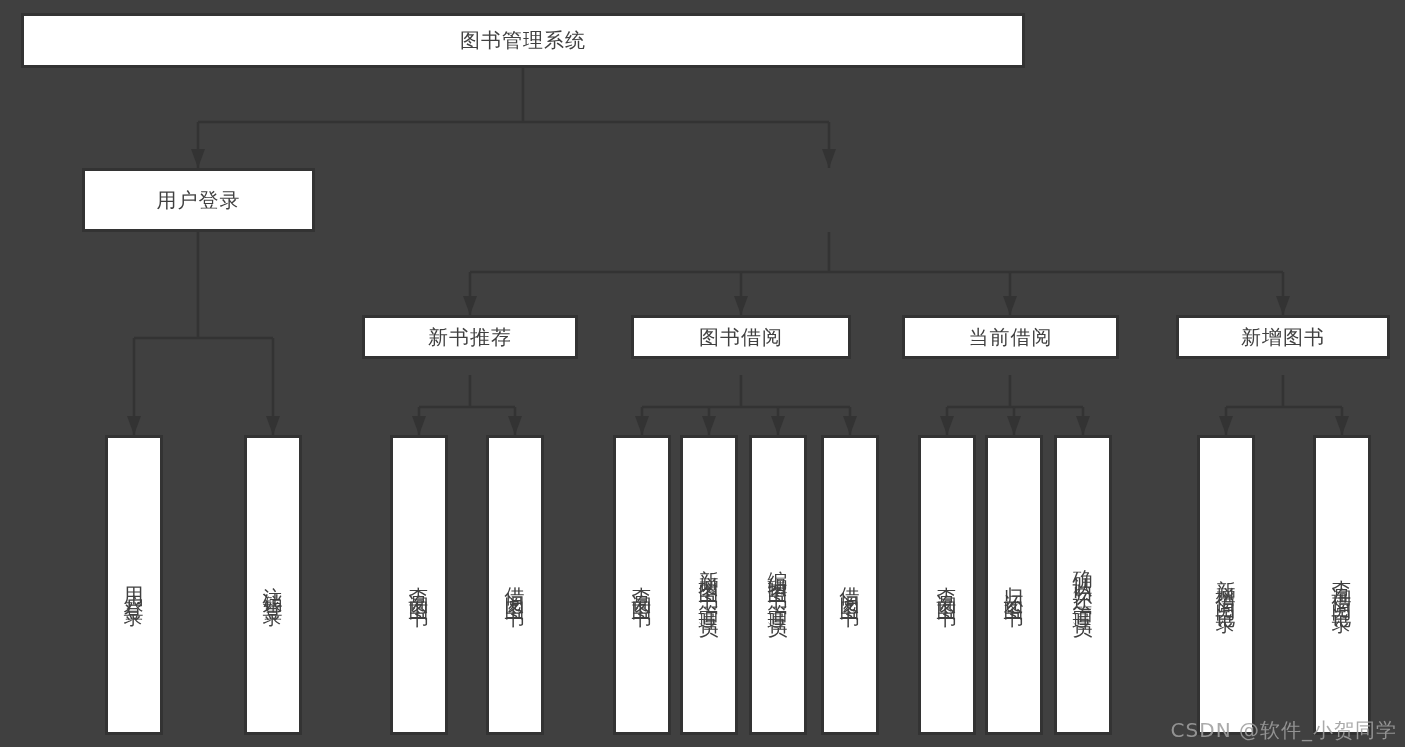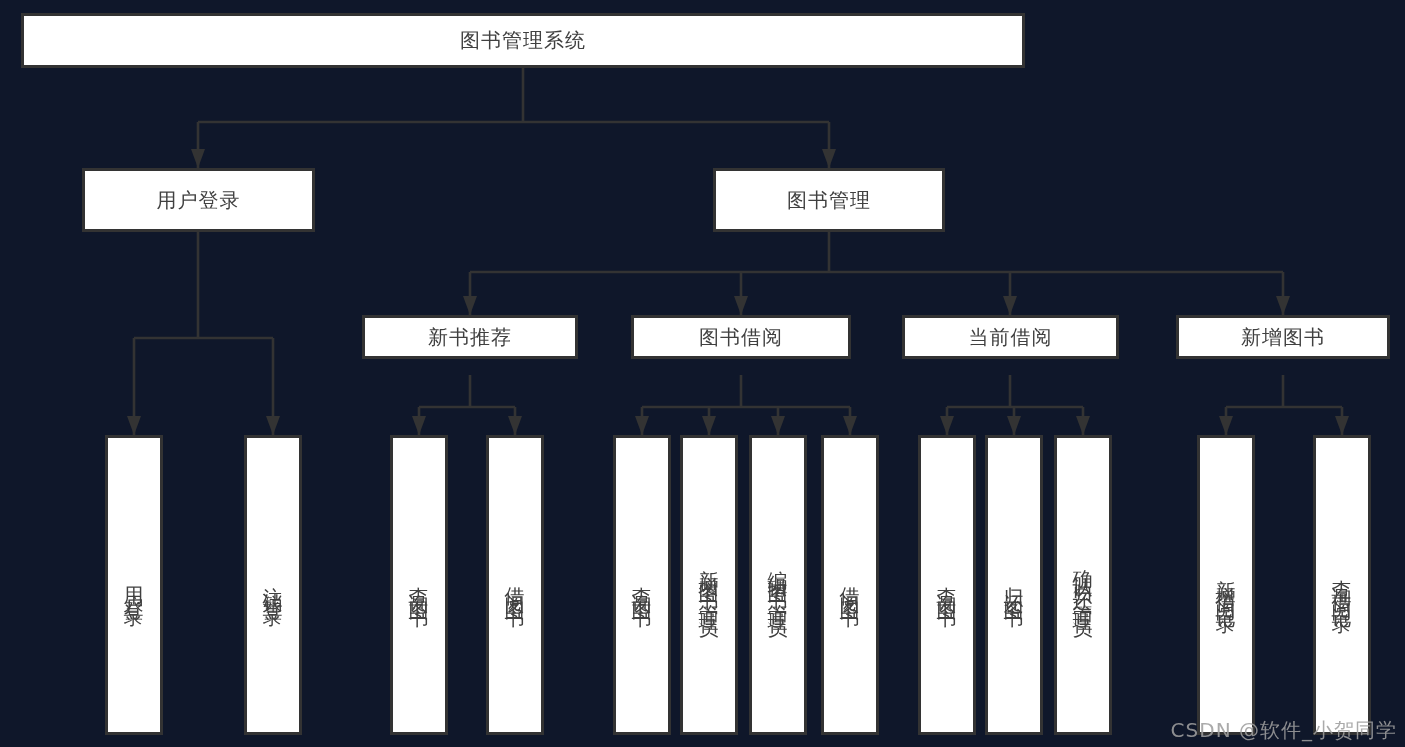--- a/index.html
+++ b/index.html
@@ -3,21 +3,21 @@
 <meta charset="utf-8">
 <style>
   html, body {
     margin: 0; padding: 0;
     background: #ffffff;
     font-family: "DejaVu Sans", "Liberation Sans", sans-serif;
   }
   #stage {
     position: relative;
     width: 1405px; height: 747px;
-    background: #0f172a;
+    background: #404040;
     overflow: hidden;
   }
   #wires {
     position: absolute; left: 0; top: 0;
     width: 1405px; height: 747px;
     pointer-events: none;
   }
   .node {
     position: absolute;
     box-sizing: border-box;
@@ -105,21 +105,20 @@
 
       <path d="M1283,375 V407 M1226,407 H1342"></path>
       <line x1="1226" y1="407" x2="1226" y2="435" marker-end="url(#arw)"></line>
       <line x1="1342" y1="407" x2="1342" y2="435" marker-end="url(#arw)"></line>
     </g>
   </svg>
 
   <div class="node root">图书管理系统</div>
 
   <div class="node lv2" style="left:82px; width:233px;">用户登录</div>
-  <div class="node lv2" style="left:713px; width:232px;">图书管理</div>
 
   <div class="node lv3" style="left:362px; width:216px;">新书推荐</div>
   <div class="node lv3" style="left:631px; width:220px;">图书借阅</div>
   <div class="node lv3" style="left:902px; width:217px;">当前借阅</div>
   <div class="node lv3" style="left:1176px; width:214px;">新增图书</div>
 
   <div class="leaf" style="left:105px;">用户登录</div>
   <div class="leaf" style="left:244px;">注销登录</div>
 
   <div class="leaf" style="left:390px;">查询图书</div>

